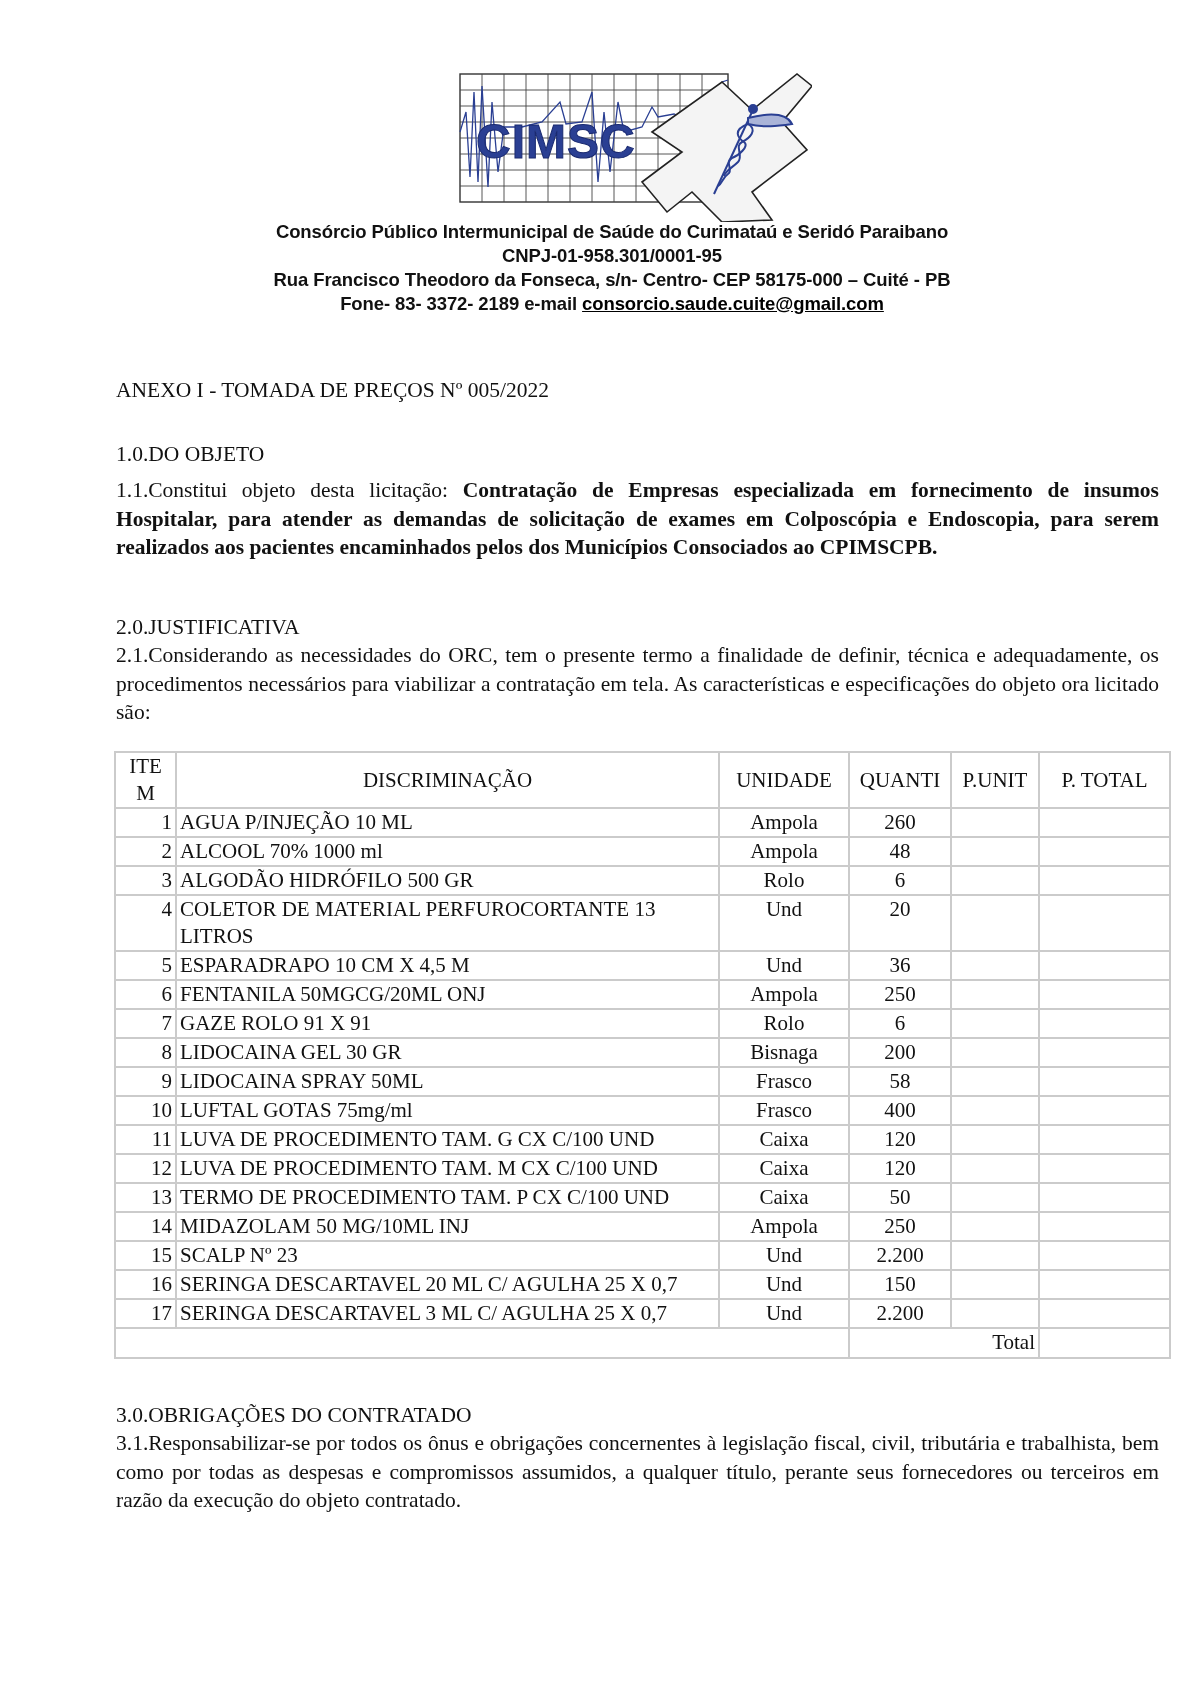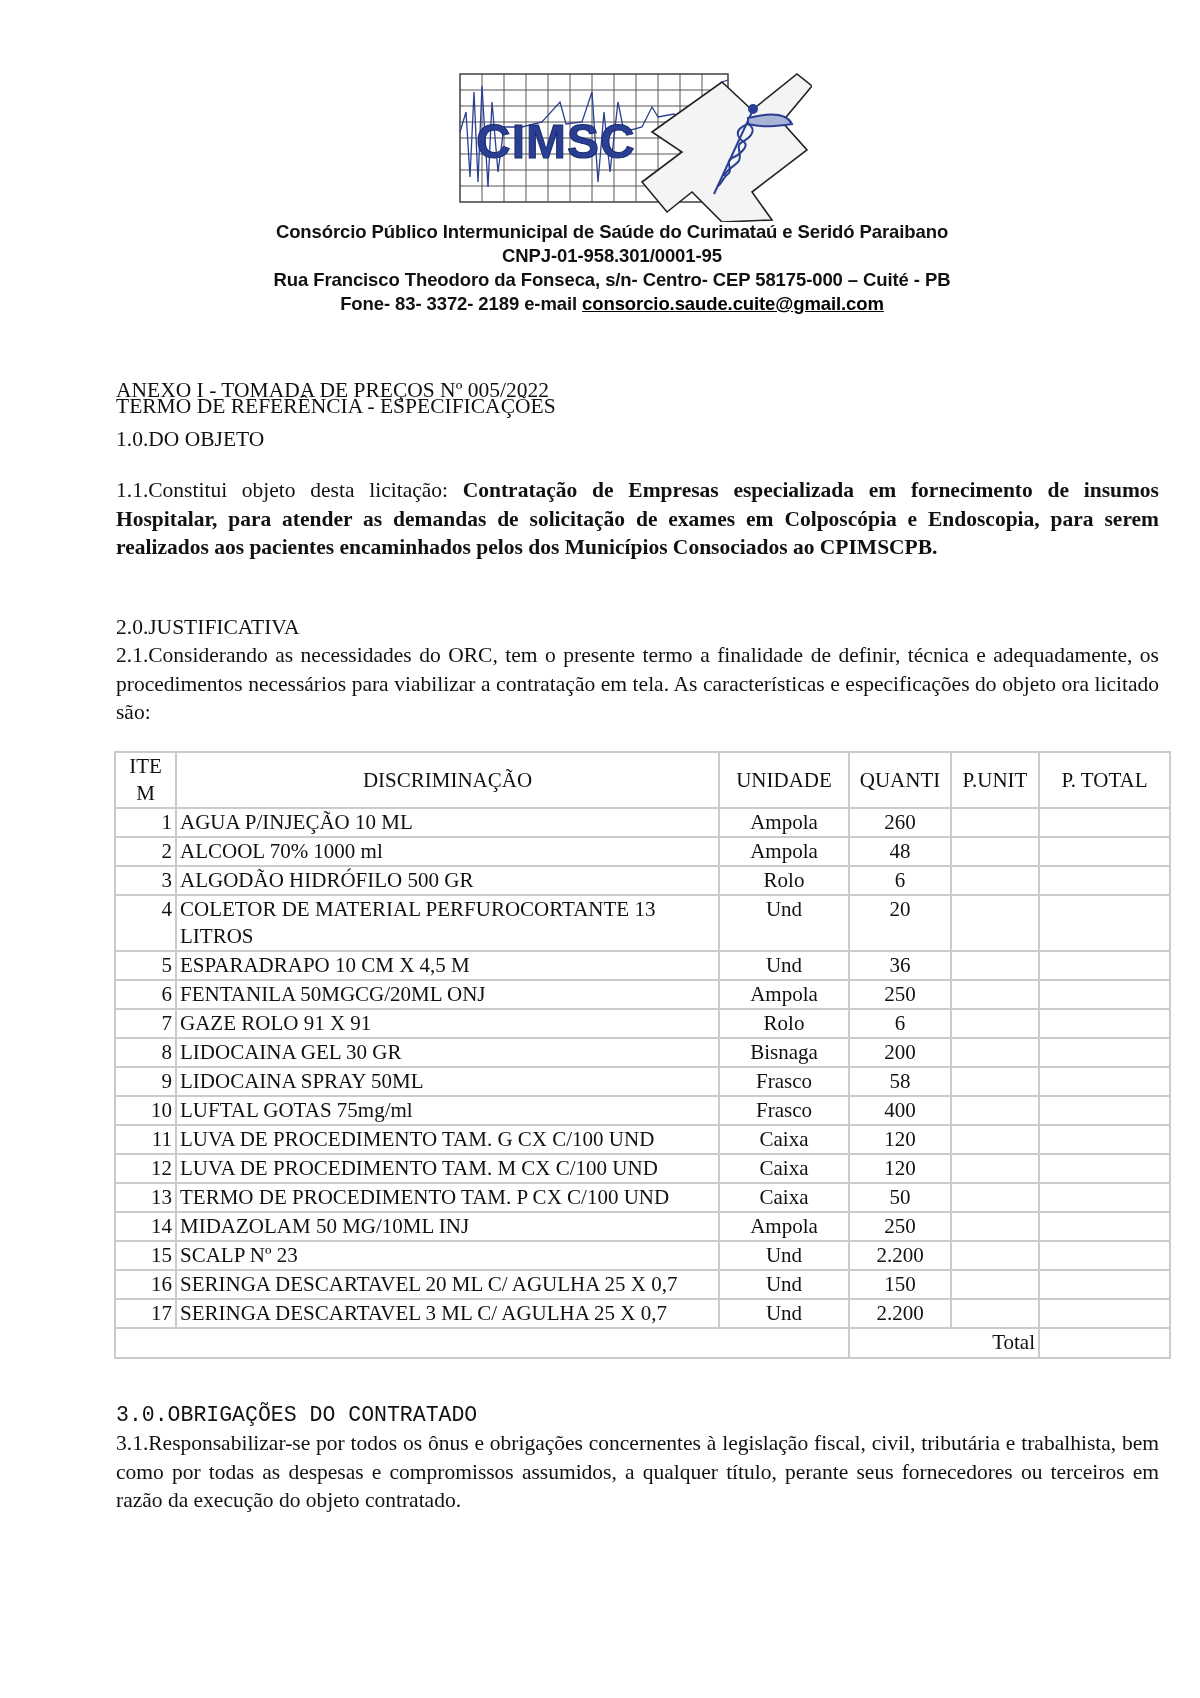--- a/index.html
+++ b/index.html
@@ -17,25 +17,25 @@
     .org-2 { top: 244px; }
     .org-3 { top: 268px; }
     .org-4 { top: 292px; }
     .email-link { color: #000000; text-decoration: underline; }
 
     
     .txt { position: absolute; left: 116px; width: 1043px; font-family: "Liberation Serif", serif;
            font-size: 21.5px; line-height: 28.5px; text-align: justify; }
     .title1 { top: 364px; margin-top: 12px; }
     .title2 { top: 392px; }
-    .sec1 { top: 425px; font-family: Liberation Serif, serif; }
+    .sec1 { top: 440px; font-family: Liberation Serif, serif; }
     .p1 { top: 476px; }
     .sec2 { top: 613px; }
     .p2 { top: 641px; }
-    .sec3 { top: 1401px; font-family: Liberation Mono, monospace; }
+    .sec3 { top: 1401px; }
     .p3 { top: 1429px; }
     b { font-weight: bold; }
 
     
     table.items { position: absolute; left: 114px; top: 751px; border-collapse: collapse;
                   font-family: "Liberation Serif", serif; font-size: 21px; table-layout: fixed; }
     table.items td, table.items th { border: 2px solid #cbcbcb; padding: 0 3px; vertical-align: top;
                   font-weight: normal; line-height: 27px; }
     table.items th { vertical-align: middle; }
     .c-item { width: 53px; text-align: right; }
@@ -93,21 +93,20 @@
     </g>
     <text x="24" y="86" font-family="'Liberation Sans', sans-serif" font-weight="bold" font-size="48" fill="#2a3f93" stroke="#1a2a70" stroke-width="1" letter-spacing="1">CIMSC</text>
   </svg>
 
   <div class="org org-1">Consórcio Público Intermunicipal de Saúde do  Curimataú e Seridó Paraibano</div>
   <div class="org org-2">CNPJ-01-958.301/0001-95</div>
   <div class="org org-3">Rua Francisco Theodoro da Fonseca,  s/n- Centro- CEP 58175-000 – Cuité - PB</div>
   <div class="org org-4"><span>Fone- 83- 3372- 2189 e-mail </span><a class="email-link">consorcio.saude.cuite@gmail.com</a></div>
 
   <div class="txt title1">ANEXO I - TOMADA DE PREÇOS Nº 005/2022</div>
-  <div class="txt title2">TERMO DE REFERÊNCIA - ESPECIFICAÇÕES</div>
 
   <div class="txt sec1">1.0.DO OBJETO</div>
   <div class="txt p1"><span>1.1.Constitui objeto desta licitação: </span><b>Contratação de Empresas especializada em fornecimento de insumos Hospitalar,  para atender as demandas de solicitação de exames em Colposcópia e Endoscopia, para serem realizados aos pacientes encaminhados pelos dos Municípios Consociados ao CPIMSCPB.</b></div>
 
   <div class="txt sec2">2.0.JUSTIFICATIVA</div>
   <div class="txt p2">2.1.Considerando as necessidades do ORC, tem o presente termo a finalidade de definir, técnica e adequadamente, os procedimentos necessários para viabilizar a contratação em tela. As características e especificações do objeto ora licitado são:</div>
 
   <table class="items">
     <thead>
       <tr>

